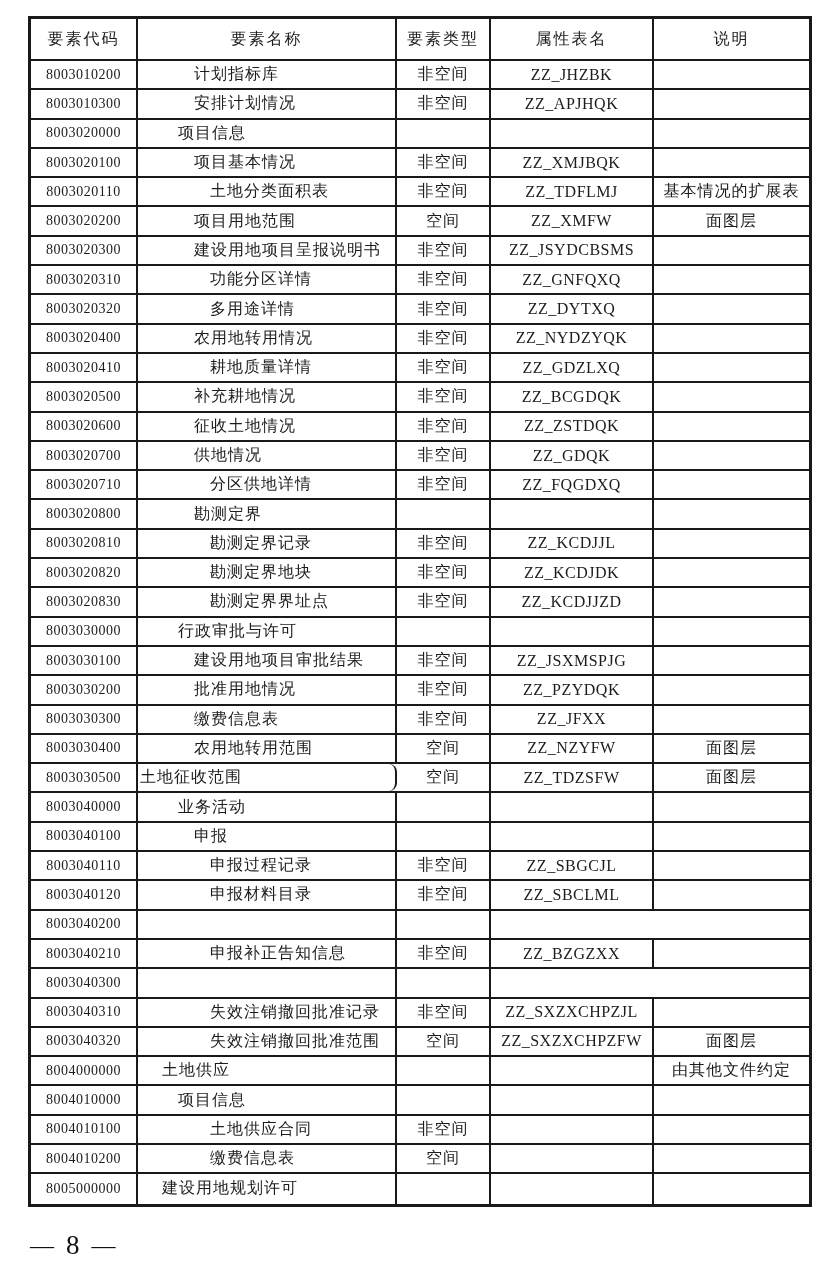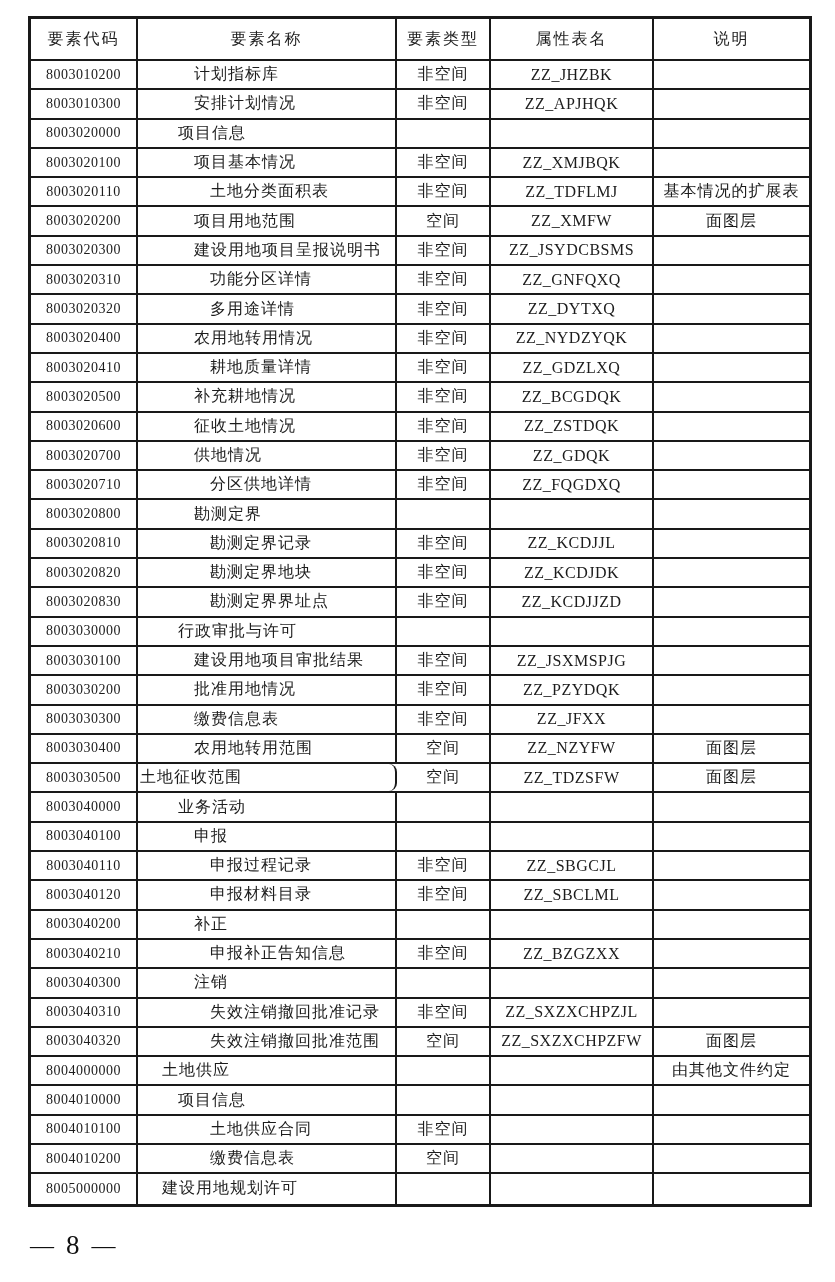--- a/index.html
+++ b/index.html
@@ -300,35 +300,33 @@
     </div>
         <div class="tr">
       <div class="td c-code">8003040120</div>
       <div class="td c-name" style="padding-left: 72px;">申报材料目录</div>
       <div class="td c-type">非空间</div>
       <div class="td c-attr">ZZ_SBCLML</div>
       <div class="td c-note"></div>
     </div>
         <div class="tr">
       <div class="td c-code">8003040200</div>
-      <div class="td c-name" style="padding-left: 56px;">补正</div>
       <div class="td c-type"></div>
       <div class="td c-attr"></div>
       <div class="td c-note"></div>
     </div>
         <div class="tr">
       <div class="td c-code">8003040210</div>
       <div class="td c-name" style="padding-left: 72px;">申报补正告知信息</div>
       <div class="td c-type">非空间</div>
       <div class="td c-attr">ZZ_BZGZXX</div>
       <div class="td c-note"></div>
     </div>
         <div class="tr">
       <div class="td c-code">8003040300</div>
-      <div class="td c-name" style="padding-left: 56px;">注销</div>
       <div class="td c-type"></div>
       <div class="td c-attr"></div>
       <div class="td c-note"></div>
     </div>
         <div class="tr">
       <div class="td c-code">8003040310</div>
       <div class="td c-name" style="padding-left: 72px;">失效注销撤回批准记录</div>
       <div class="td c-type">非空间</div>
       <div class="td c-attr">ZZ_SXZXCHPZJL</div>
       <div class="td c-note"></div>

